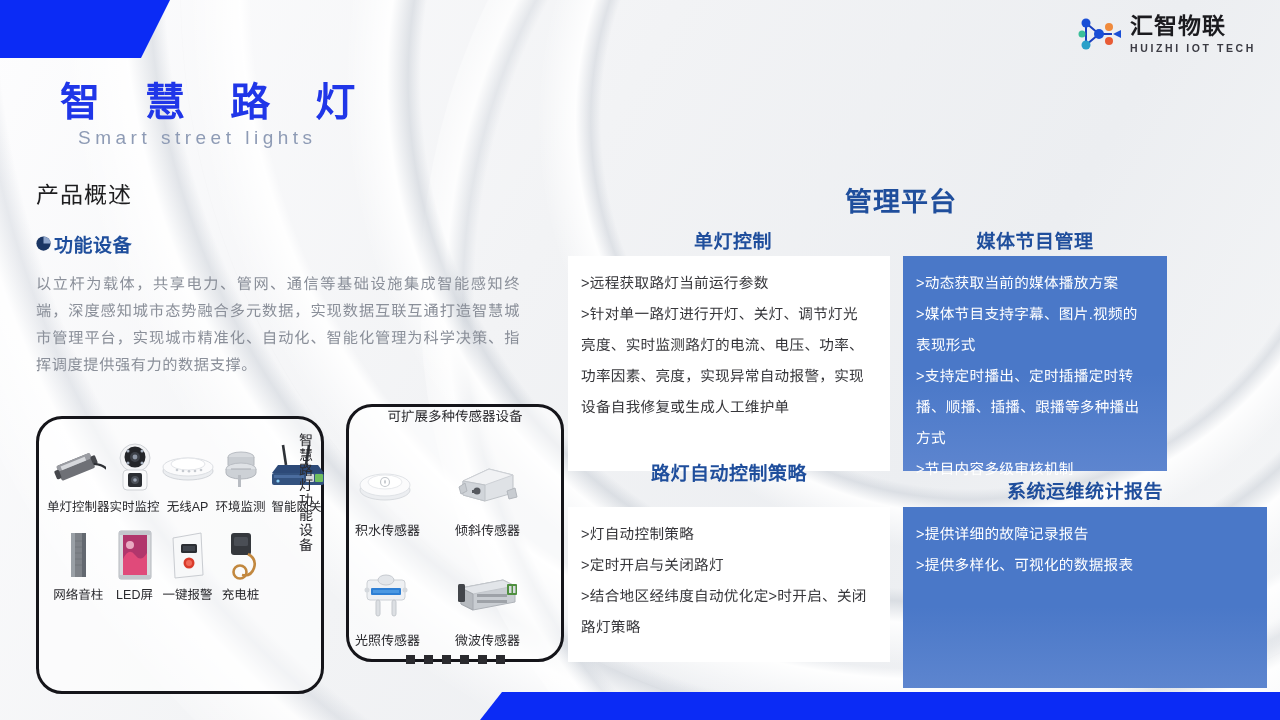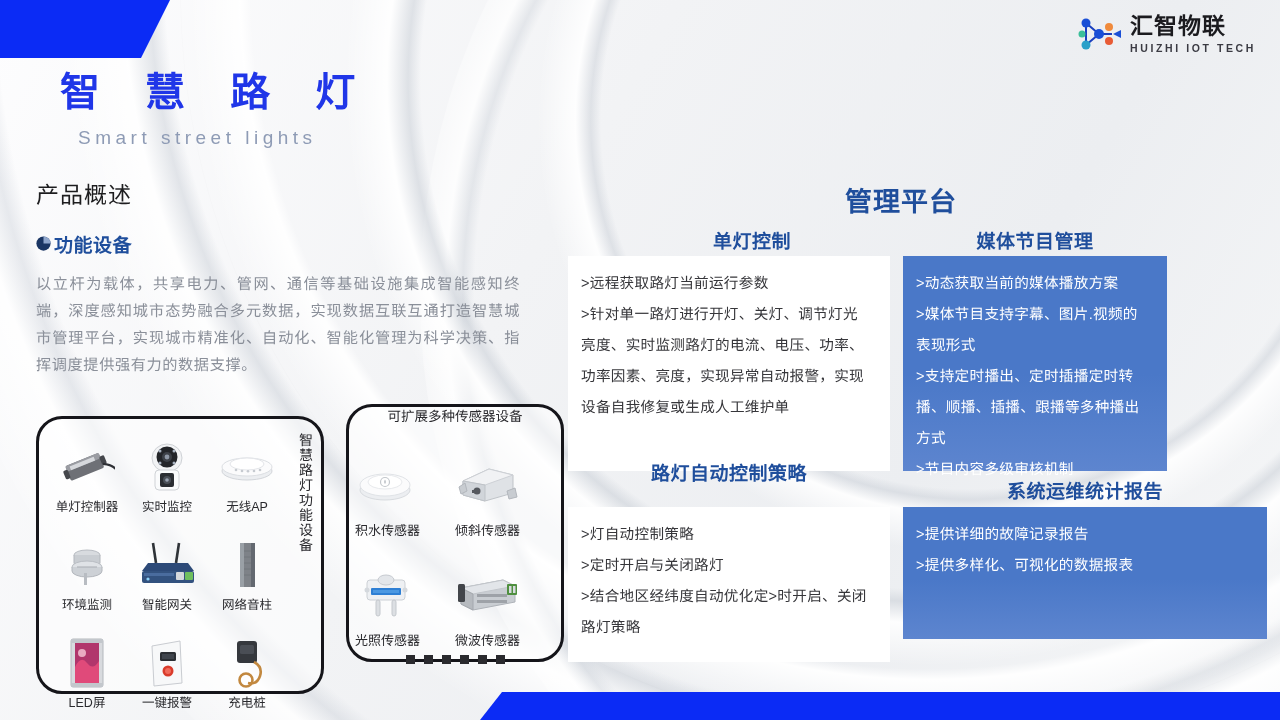--- a/index.html
+++ b/index.html
@@ -46,21 +46,21 @@
 
   
   .logo { position:absolute; right:24px; top:14px; display:flex; align-items:center; gap:8px; }
   .logo-mark { width:46px; height:40px; flex:0 0 auto; }
   .logo-text { display:flex; flex-direction:column; line-height:1; }
   .logo-cn { font-size:23px; font-weight:bold; color:#1b1b1f; letter-spacing:1px; }
   .logo-en { font-size:10.5px; font-weight:bold; color:#3a3a42; letter-spacing:2.6px; margin-top:5px; }
 
   
   .title-cn {
-    position:absolute; left:60px; top:60px;
+    position:absolute; left:60px; top:70px;
     font-size:40px; font-weight:bold; color:#2036e8; letter-spacing:17px;
   }
   .title-en {
     position:absolute; left:78px; top:127px;
     font-size:19px; color:#8e9bb5; letter-spacing:4.5px; font-weight:500;
   }
 
   
   .sec-title {
     position:absolute; left:36px; top:176px;
@@ -81,22 +81,22 @@
 
   
   .devbox {
     position:absolute; border:3px solid #15151a; border-radius:26px;
     background:rgba(255,255,255,.55);
   }
   #box-main { left:36px; top:416px; width:288px; height:278px; }
   #box-sensors { left:346px; top:404px; width:218px; height:258px; }
 
   .dev-grid {
-    display:grid; grid-template-columns:repeat(3,1fr);
-    padding:10px 34px 8px 8px; height:100%; align-content:start; row-gap:12px;
+    display:grid; grid-template-columns:repeat(5,1fr);
+    padding:10px 34px 8px 8px; height:100%; align-content:start; row-gap:2px;
   }
   .dev-cell { display:flex; flex-direction:column; align-items:center; justify-content:flex-end; height:86px; }
   .dev-label { font-size:12.5px; color:#2a2a2e; margin-top:2px; white-space:nowrap; }
   .dev-art { height:54px; display:flex; align-items:center; justify-content:center; }
 
   .vert-label {
     position:absolute; right:7px; top:14px; width:20px;
     writing-mode:vertical-rl; text-orientation:upright;
     font-size:14px; color:#2a2a2e; letter-spacing:1px; line-height:19px;
   }
@@ -125,28 +125,28 @@
     letter-spacing:.5px; text-align:center;
   }
   .panel-body {
     position:absolute; padding:12px 19px 10px 13px;
     font-size:14.6px; line-height:31px; letter-spacing:.3px;
   }
   .panel-white { background:#ffffff; color:#36363a; }
   .panel-blue  { background:linear-gradient(180deg,#4a78c8 0%,#4a78c8 55%,#5d85cf 100%); color:#ffffff; }
 
   
-  #head-single  { left:591px; top:226px; width:322px; }
+  #head-single  { left:572px; top:226px; width:322px; }
   #body-single  { left:568px; top:256px; width:322px; height:215px; }
   #head-media   { left:903px; top:226px; width:264px; }
   #body-media   { left:903px; top:256px; width:264px; height:215px; }
   #head-auto    { left:568px; top:458px; width:322px; }
   #body-auto    { left:568px; top:507px; width:322px; height:155px; }
   #head-report  { left:903px; top:476px; width:364px; }
-  #body-report  { left:903px; top:507px; width:364px; height:132px; }
+  #body-report  { left:903px; top:507px; width:364px; height:181px; }
 
   .panel-line { display:block; }
 </style>
 </head>
 <body>
 
 <div id="slide">
 
   <div class="swirl s4"></div>
   <div class="swirl s2"></div>

